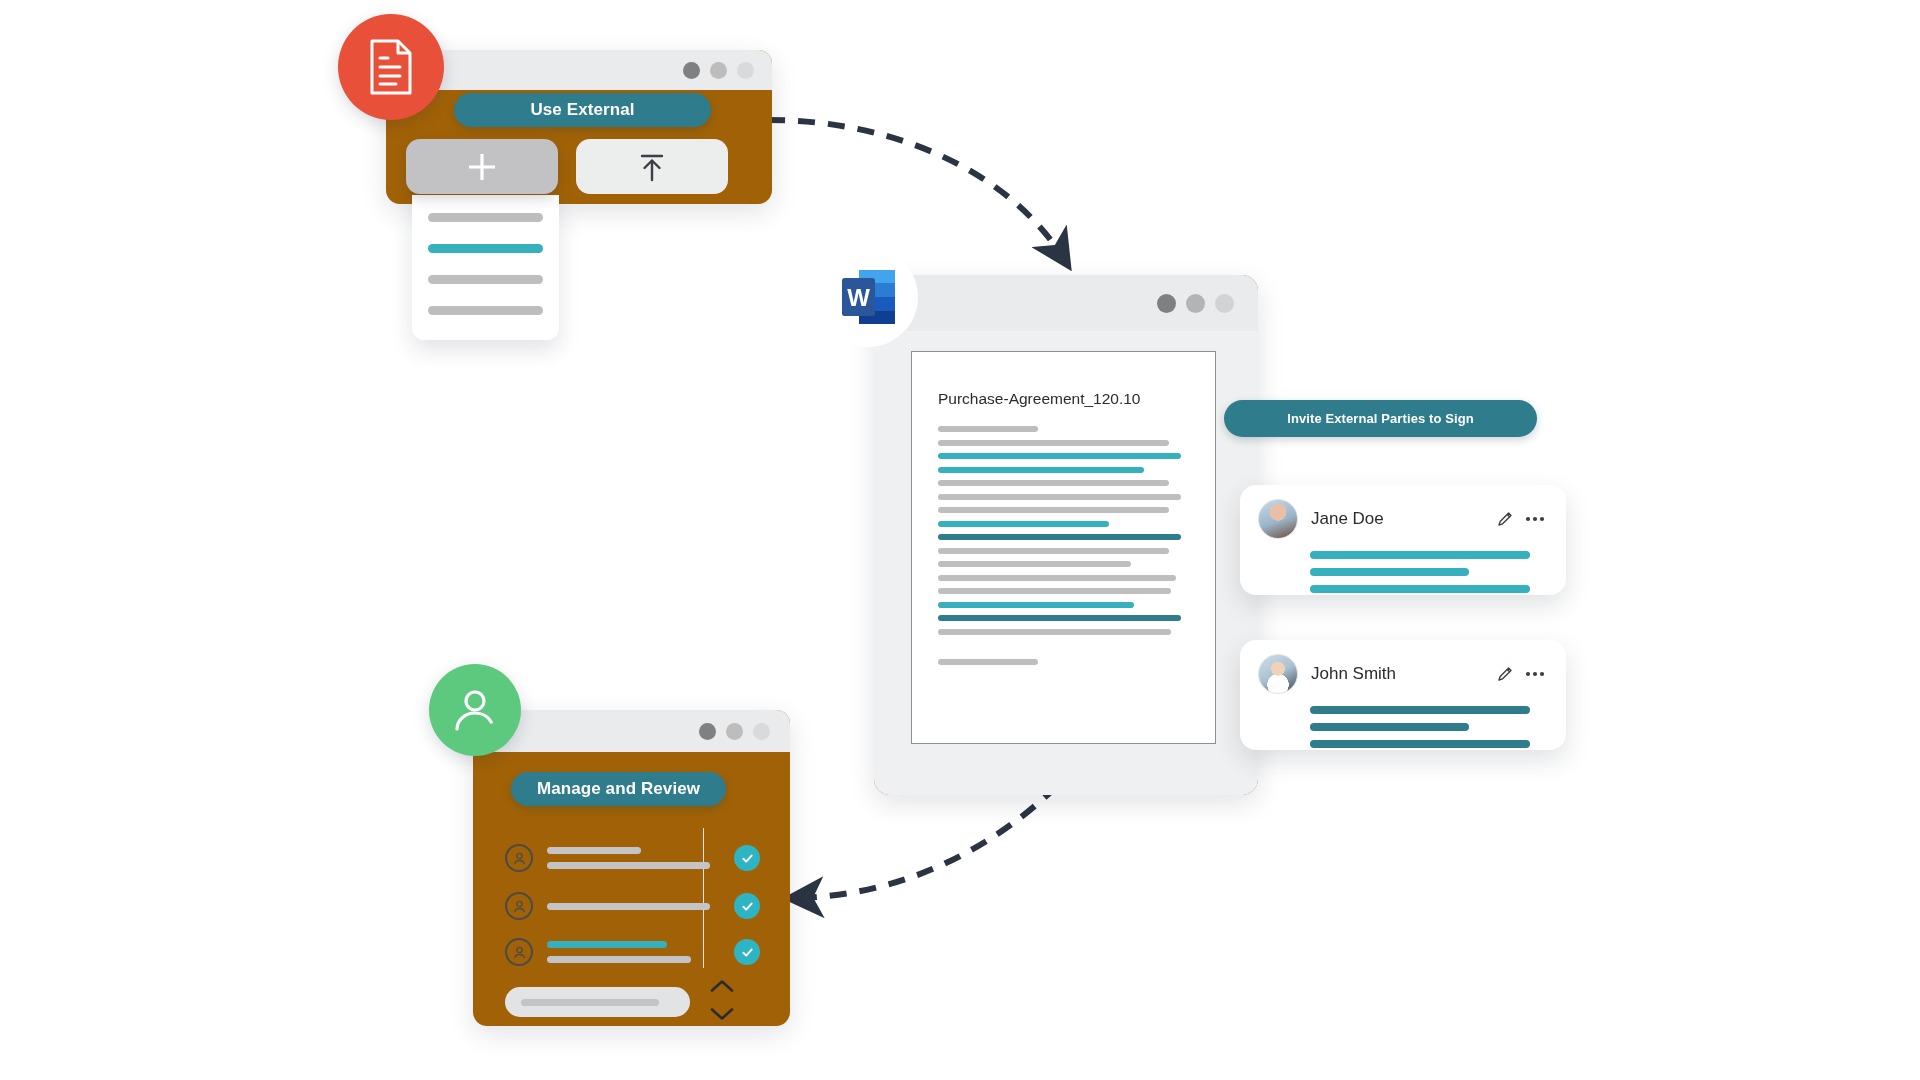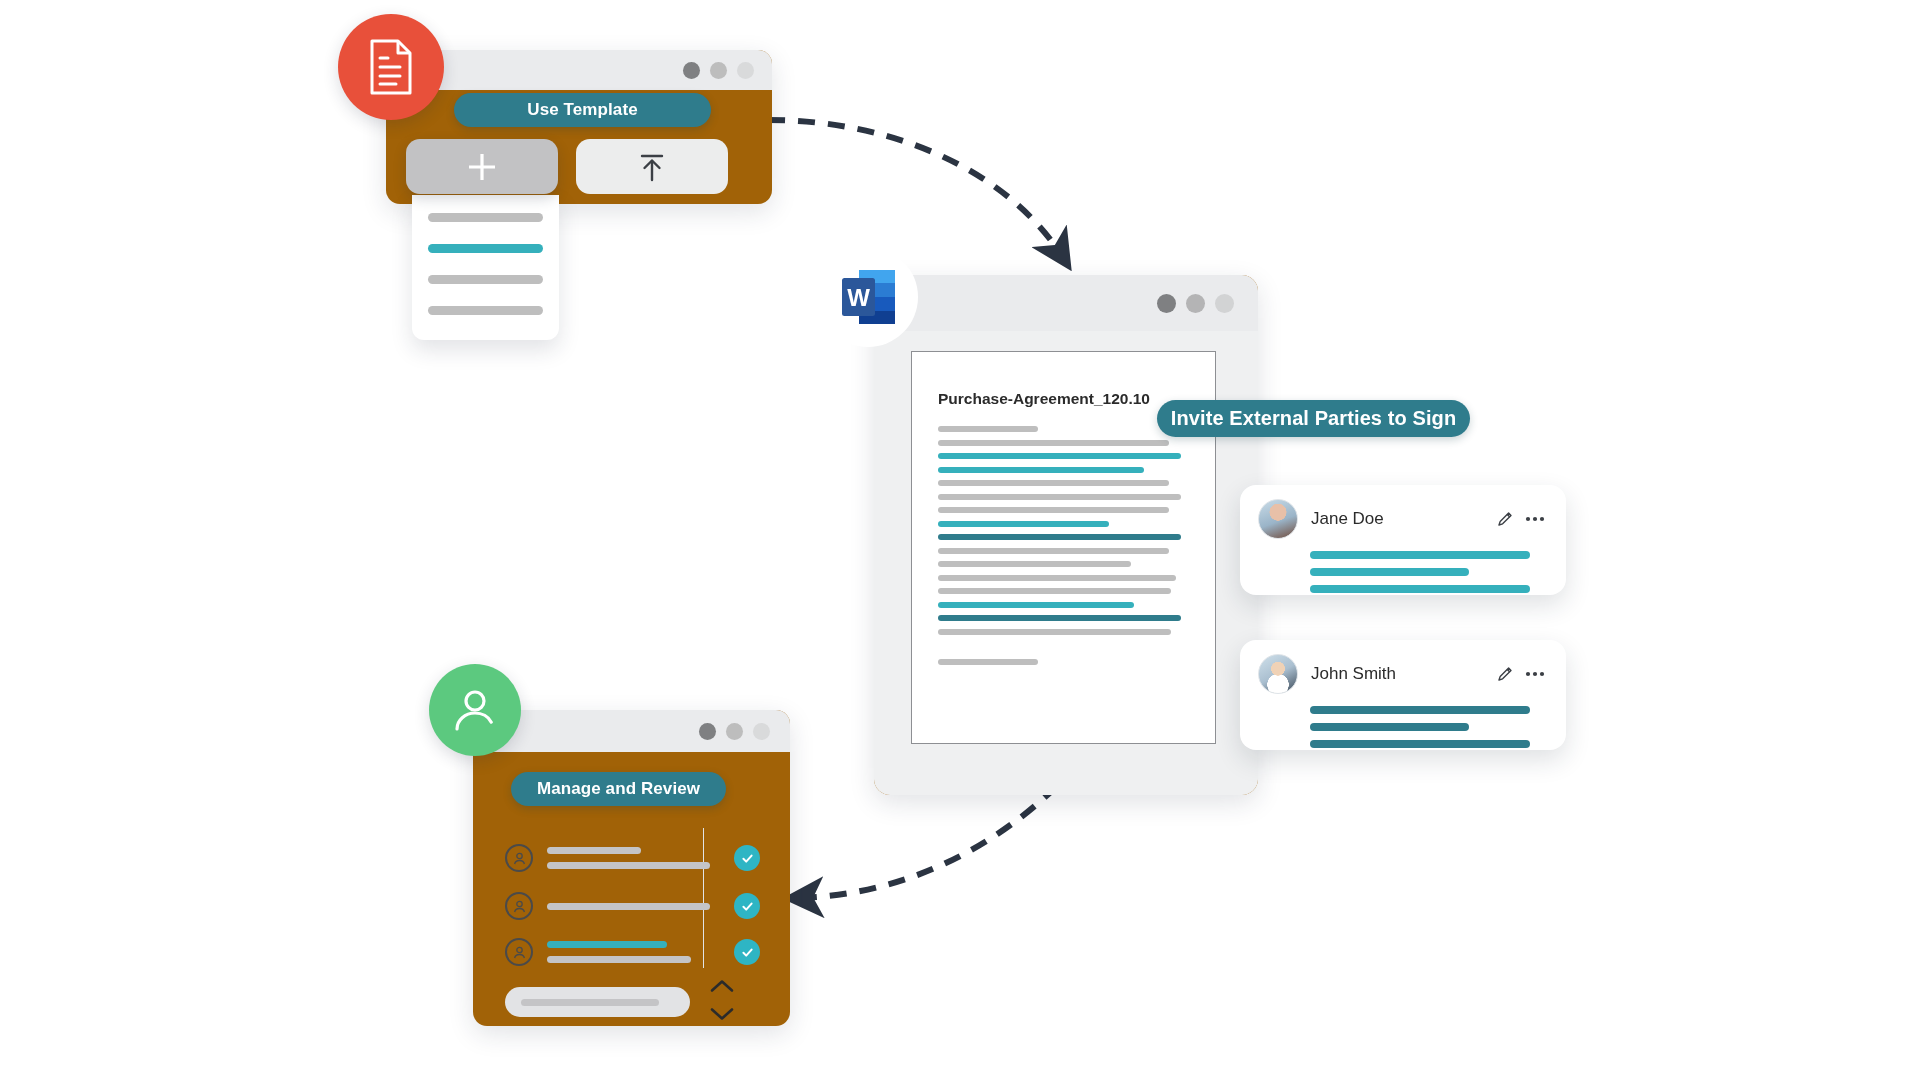--- a/index.html
+++ b/index.html
@@ -136,21 +136,21 @@
               background:#ffffff; border-radius:0 0 12px 12px;
               box-shadow:0 10px 22px rgba(30,40,60,0.13); padding:18px 16px 0 16px;
               box-sizing:border-box; display:flex; flex-direction:column; gap:22px;">
     <span class="bar" style="height:9px; width:100%; background:#bebebe;"></span>
     <span class="bar" style="height:9px; width:100%; background:#35b0bc;"></span>
     <span class="bar" style="height:9px; width:100%; background:#bebebe;"></span>
     <span class="bar" style="height:9px; width:100%; background:#bebebe;"></span>
   </div>
 
   <div class="pill" style="left:0; top:0; position:absolute; left:454px; top:93px; width:257px; height:34px; font-size:17px;">
-    <span>Use Template</span>
+    <span>Use External</span>
   </div>
 
   <div style="position:absolute; left:406px; top:139px; width:152px; height:55px;
               background:#c2c2c4; border-radius:14px; display:flex; align-items:center;
               justify-content:center; box-shadow:0 5px 13px rgba(30,40,60,0.18);">
     <svg width="34" height="34" viewBox="0 0 34 34">
       <path d="M17 4 L17 30 M4 17 L30 17" stroke="#ffffff" stroke-width="3.2" stroke-linecap="butt"></path>
     </svg>
   </div>
 
@@ -179,21 +179,21 @@
         <span class="dot" style="width:19px;height:19px;background:#b4b4b5;"></span>
         <span class="dot" style="width:19px;height:19px;background:#d2d3d4;"></span>
       </div>
     </div>
     <div style="position:absolute; left:0; top:56px; right:0; bottom:0; background:#eff0f1;">
     </div>
   </div>
 
   <div style="position:absolute; left:911px; top:351px; width:305px; height:393px;
               background:#ffffff; border:1px solid #8d8f93; box-sizing:border-box;
-              padding:38px 26px 0 26px;font-weight:bold;">
+              padding:38px 26px 0 26px;">
     <div class="doc-title" style="font-size:15.5px; color:#2b2b2b; margin-bottom:18px;
          font-family:'Liberation Sans', sans-serif; white-space:nowrap;">Purchase-Agreement_120.10</div>
     <div style="display:flex; flex-direction:column; gap:7.5px;">
       <span class="bar" style="height:6px;width:40%;background:#bebebe;"></span>
       <span class="bar" style="height:6px;width:92%;background:#bebebe;"></span>
       <span class="bar" style="height:6px;width:97%;background:#35b0bc;"></span>
       <span class="bar" style="height:6px;width:82%;background:#35b0bc;"></span>
       <span class="bar" style="height:6px;width:92%;background:#bebebe;"></span>
       <span class="bar" style="height:6px;width:97%;background:#bebebe;"></span>
       <span class="bar" style="height:6px;width:92%;background:#bebebe;"></span>
@@ -203,21 +203,21 @@
       <span class="bar" style="height:6px;width:77%;background:#bebebe;"></span>
       <span class="bar" style="height:6px;width:95%;background:#bebebe;"></span>
       <span class="bar" style="height:6px;width:93%;background:#bebebe;"></span>
       <span class="bar" style="height:6px;width:78%;background:#35b0bc;"></span>
       <span class="bar" style="height:6px;width:97%;background:#2f7c8c;"></span>
       <span class="bar" style="height:6px;width:93%;background:#bebebe;"></span>
       <span class="bar" style="height:6px;width:40%;background:#bebebe;margin-top:17px;"></span>
     </div>
   </div>
 
-  <div class="pill" style="position:absolute; left:1157px; top:400px; width:313px; height:37px; font-size:20px;">
+  <div class="pill" style="position:absolute; left:1224px; top:400px; width:313px; height:37px; font-size:13px;">
     <span>Invite External Parties to Sign</span>
   </div>
 
   <div class="white-ring" style="left:818px; top:247px; width:100px; height:100px;"></div>
   <div style="position:absolute; left:841px; top:268px; width:56px; height:58px;">
     <svg width="56" height="58" viewBox="0 0 56 58">
       <rect x="18" y="2" width="36" height="13" fill="#41a5ee"></rect>
       <rect x="18" y="15" width="36" height="14" fill="#2b7cd3"></rect>
       <rect x="18" y="29" width="36" height="14" fill="#185abd"></rect>
       <rect x="18" y="43" width="36" height="13" fill="#103f91"></rect>

